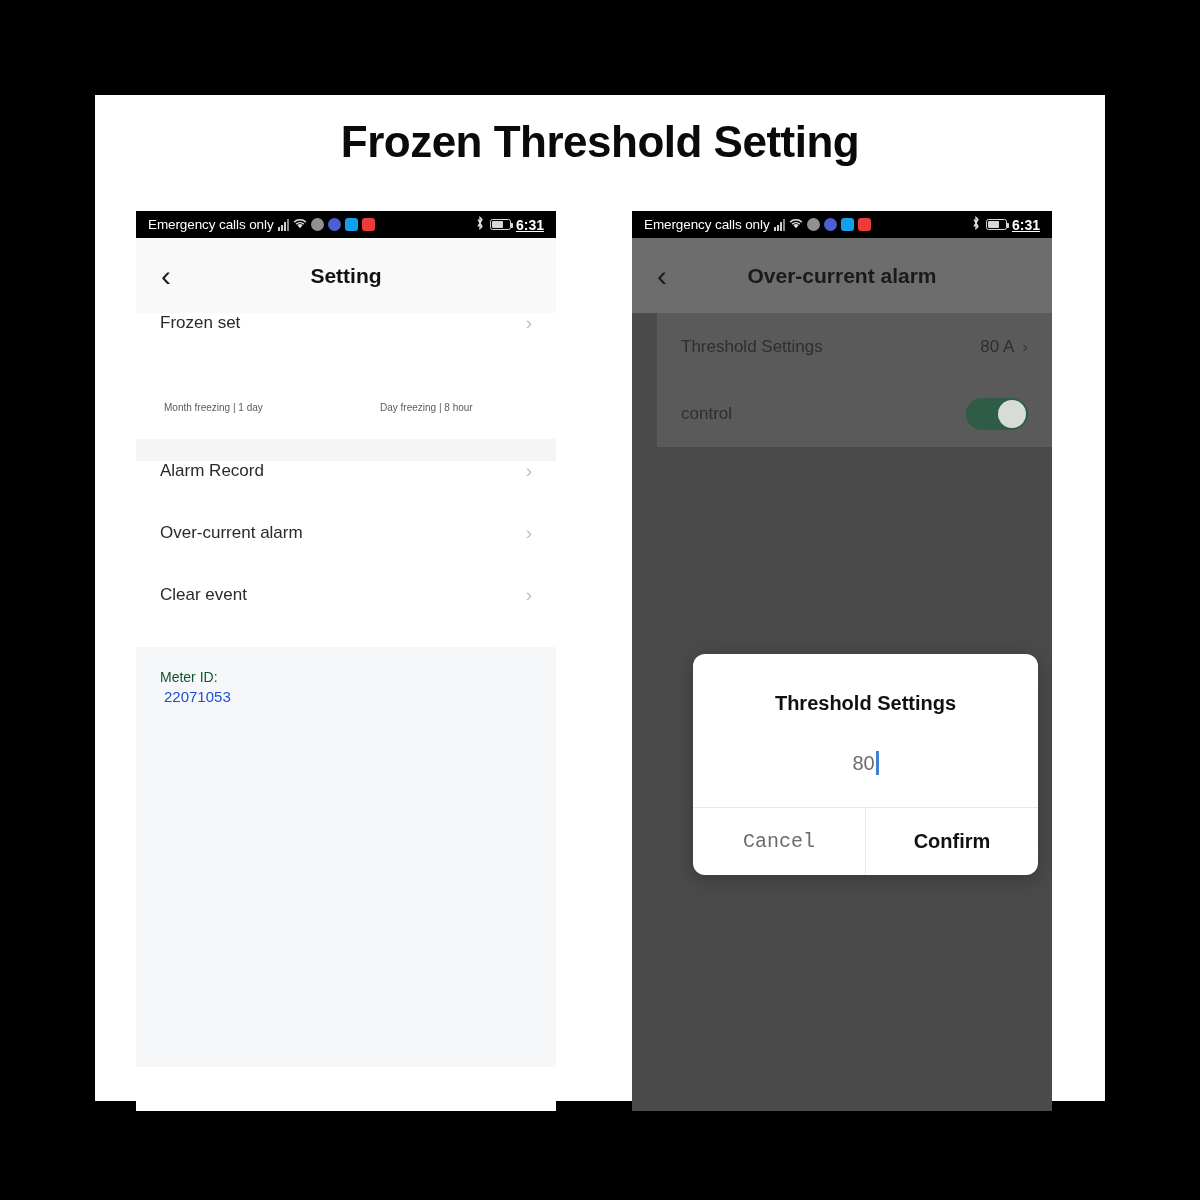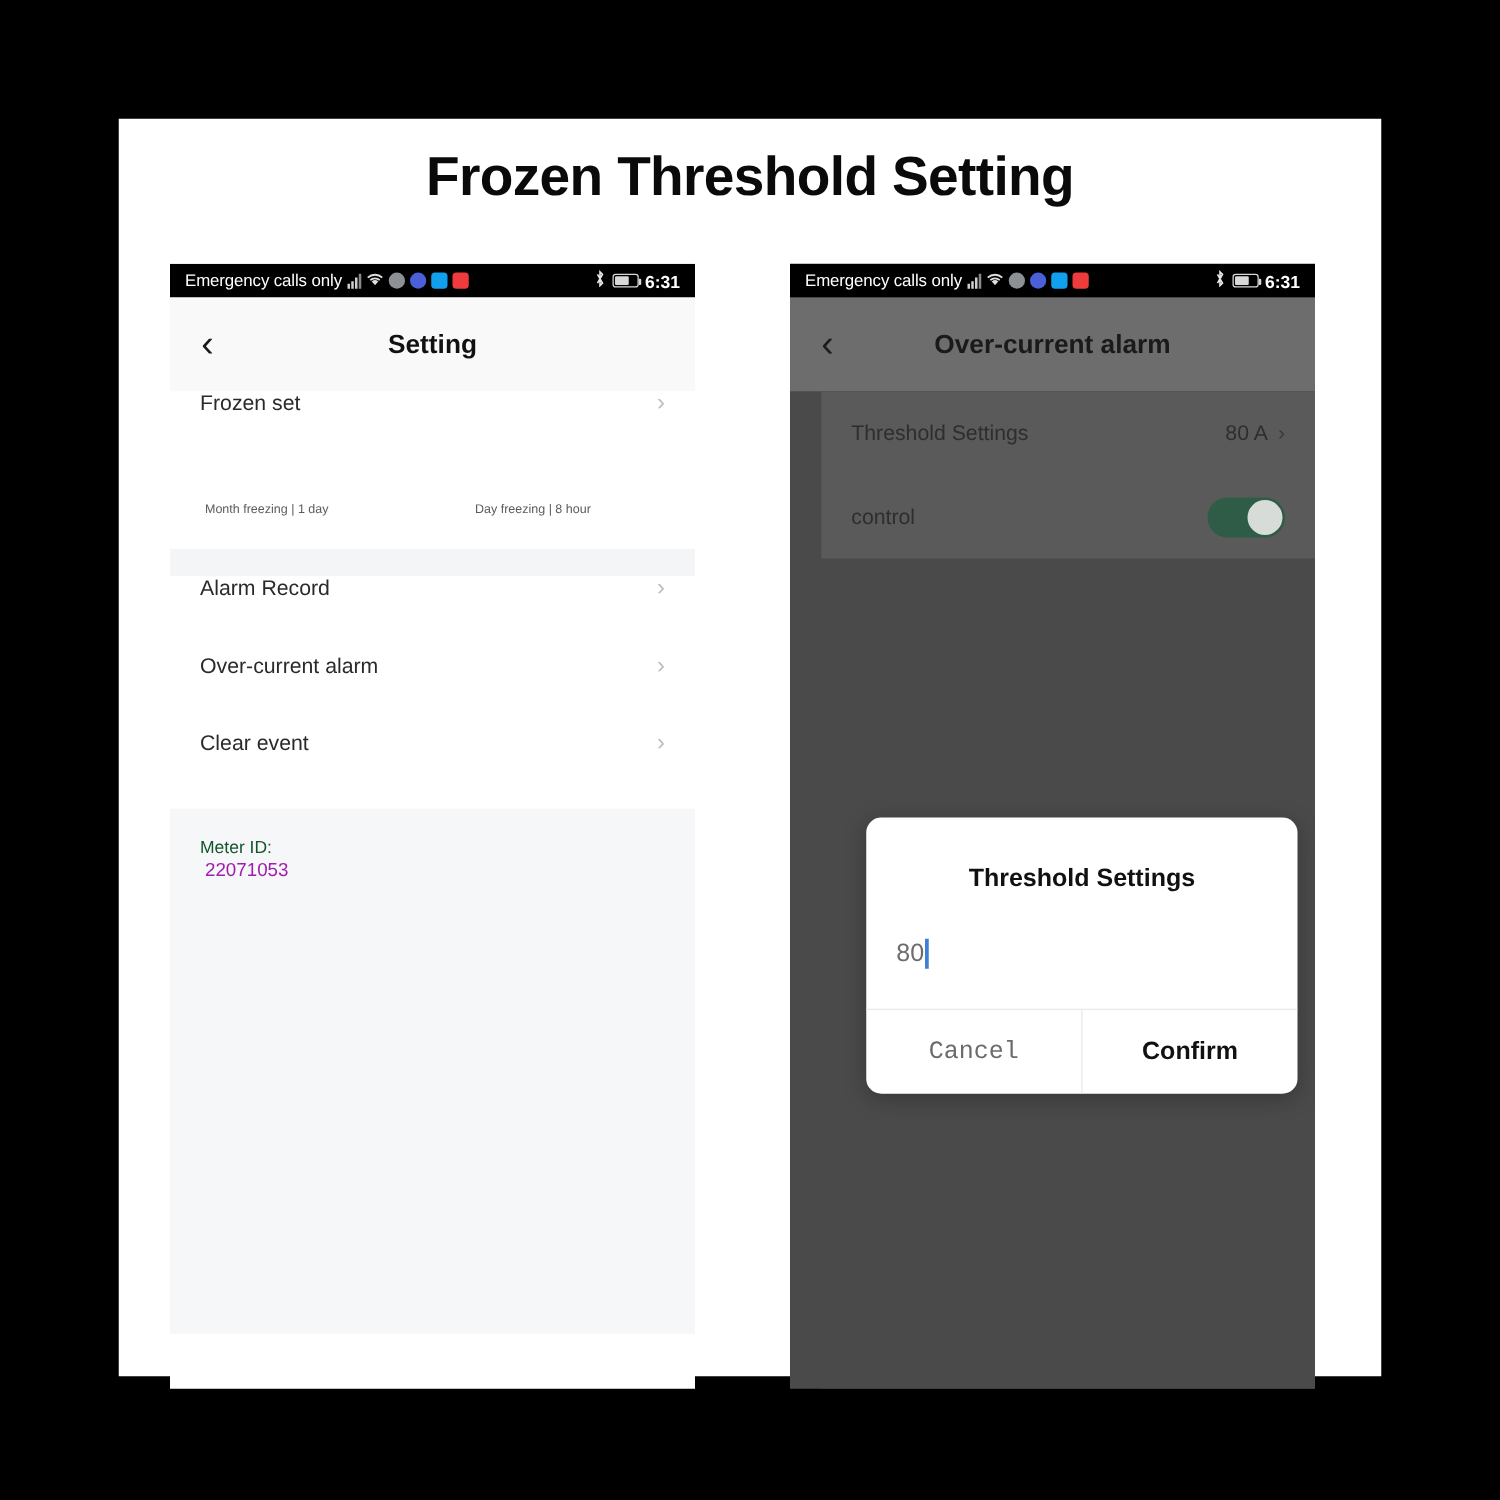--- a/index.html
+++ b/index.html
@@ -28,21 +28,21 @@
   
   .statusbar {
     position:relative; height:27px; background:#000;
     display:flex; align-items:center; padding:0 12px;
     color:#fff; font-size:13.5px;
   }
   .sb-left { display:flex; align-items:center; gap:4px; flex:0 0 auto; }
   .sb-carrier { font-size:13.5px; letter-spacing:-0.1px; white-space:nowrap; }
   .sb-spacer { flex:1 1 auto; }
   .sb-right { display:flex; align-items:center; gap:5px; flex:0 0 auto; }
-  .sb-time { font-size:14px; font-weight:bold; }
+  .sb-time { font-size:14px; font-weight:bold;text-decoration:underline; }
 
   .ic { display:inline-block; vertical-align:middle; }
   .ic-signal { width:11px; height:12px; position:relative; }
   .ic-signal i { position:absolute; bottom:0; width:2px; background:#cfcfcf; }
   .ic-signal i:nth-child(1){ left:0px; height:4px; }
   .ic-signal i:nth-child(2){ left:3px; height:6px; }
   .ic-signal i:nth-child(3){ left:6px; height:9px; }
   .ic-signal i:nth-child(4){ left:9px; height:12px; background:#8a8a8a; }
   .ic-globe { width:13px; height:13px; border-radius:50%; background:#8d9196; }
   .ic-round { width:13px; height:13px; border-radius:50%; background:#4b5fd6; }
@@ -85,21 +85,21 @@
   }
   .freeze-cell { font-size:10px; color:#5b5b5b; }
   .freeze-cell.first { width:216px; }
 
   .band { height:22px; background:#f4f5f6; }
 
   .meter-box {
     background:#f6f7f8; padding:22px 24px 0 24px; height:420px;
   }
   .meter-l1 { font-size:14px; color:#14532d; line-height:1.25; }
-  .meter-l2 { font-size:15px; color:#a21caf; line-height:1.3; padding-left:4px; }
+  .meter-l2 { font-size:15px; color:#1d4ed8; line-height:1.3; padding-left:4px; }
 
   
   .r-body { position:relative; background:#4a4a4a; height:576px;margin-left:25px; }
   .r-rows { background:#5a5a5a; }
   .r-row {
     height:67px; display:flex; align-items:center; padding:0 24px;
   }
   .r-label { flex:1; font-size:17px; color:#2e2e2e; }
   .r-value { font-size:17px; color:#2e2e2e; margin-right:8px; }
   .r-chev  { color:#3a3a3a; font-size:17px; }
@@ -118,21 +118,21 @@
   
   .dialog {
     position:absolute; left:36px; top:341px; width:345px;
     background:#ffffff; border-radius:12px; overflow:hidden;
     box-shadow:0 4px 18px rgba(0,0,0,.25);
   }
   .dlg-title {
     text-align:center; font-size:20px; font-weight:bold; color:#111;
     padding:38px 0 0 0;
   }
-  .dlg-input-wrap { padding:36px 24px 32px 24px; }
+  .dlg-input-wrap { padding:36px 24px 32px 24px;text-align:center; }
   .dlg-input {
     font-size:20px; color:#6d6d6d; display:inline-flex; align-items:center;
   }
   .caret {
     display:inline-block; width:3px; height:24px; background:#3f7fd6;
     margin-left:1px;
   }
   .dlg-actions { display:flex; border-top:1px solid #e8e8e8; }
   .dlg-btn {
     flex:1; text-align:center; padding:22px 0; font-size:20px;

